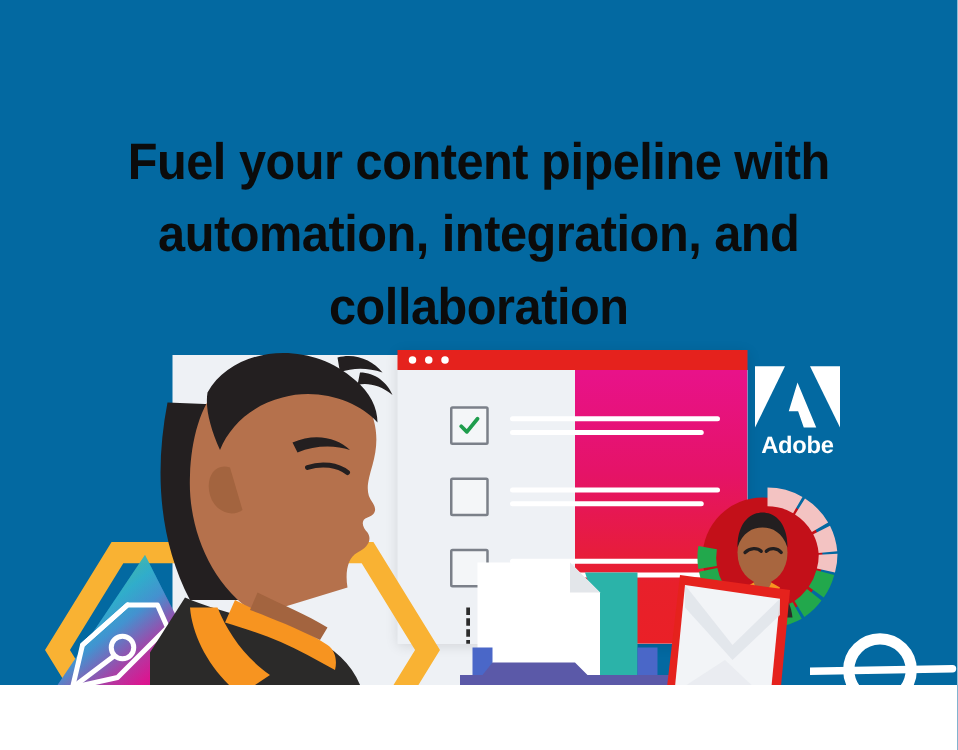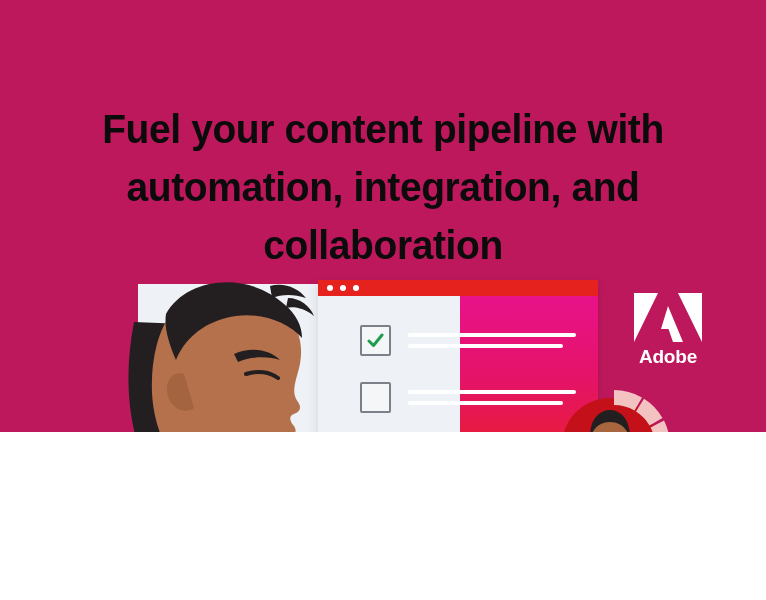--- a/index.html
+++ b/index.html
@@ -8,23 +8,23 @@
     padding: 0;
     background: #ffffff;
   }
   body {
     font-family: "Liberation Sans", sans-serif;
   }
 
   #banner {
     position: relative;
     width: 766px;
-    height: 432px;
+    height: 548px;
     overflow: hidden;
-    background: #be185d;
+    background: #0369a1;
     text-decoration: underline;
   }
 
   
   .headline {
     position: absolute;
     left: 48px;
     top: 100px;
     width: 670px;
     text-align: center;
@@ -36,21 +36,21 @@
     letter-spacing: -0.4px;
     z-index: 60;
     transform: scaleX(0.95);
     transform-origin: center top;
     white-space: pre-wrap;
   }
 
   
   .adobe-logo {
     position: absolute;
-    left: 631px;
+    left: 601px;
     top: 292px;
     width: 74px;
     height: 78px;
     z-index: 55;
     text-align: center;
   }
   .adobe-logo .mark { display: block; width: 74px; height: 54px; }
   .adobe-logo .wordmark {
     display: block;
     color: #ffffff;

